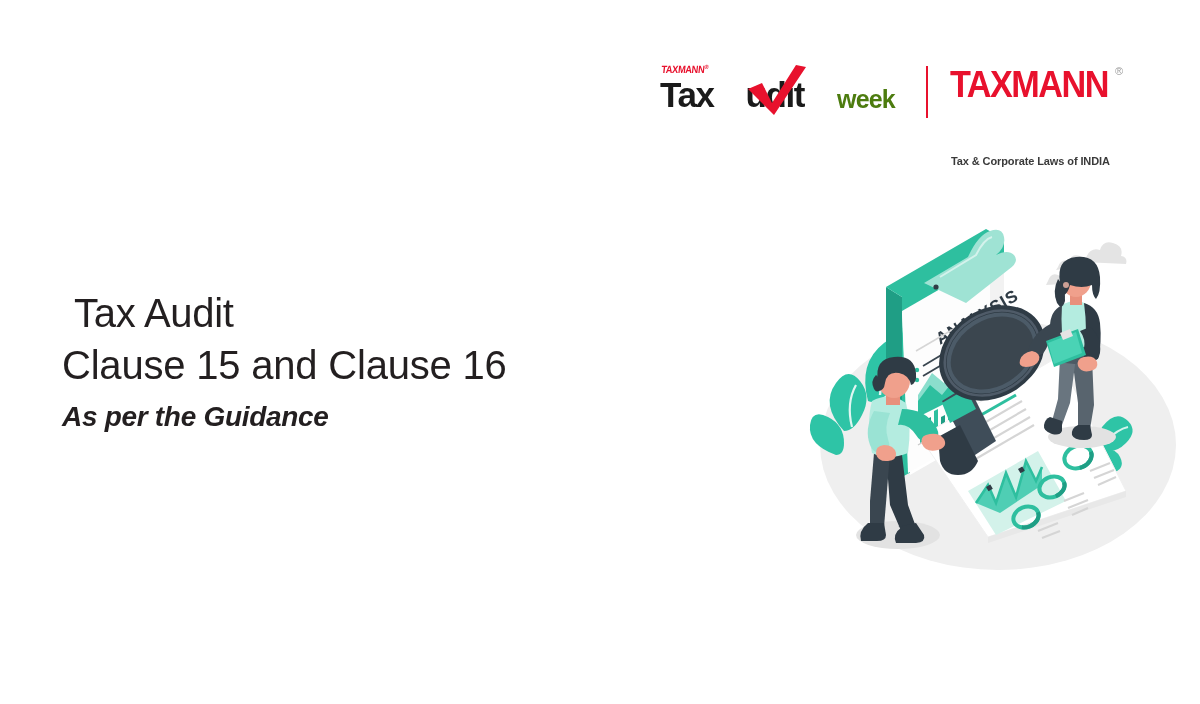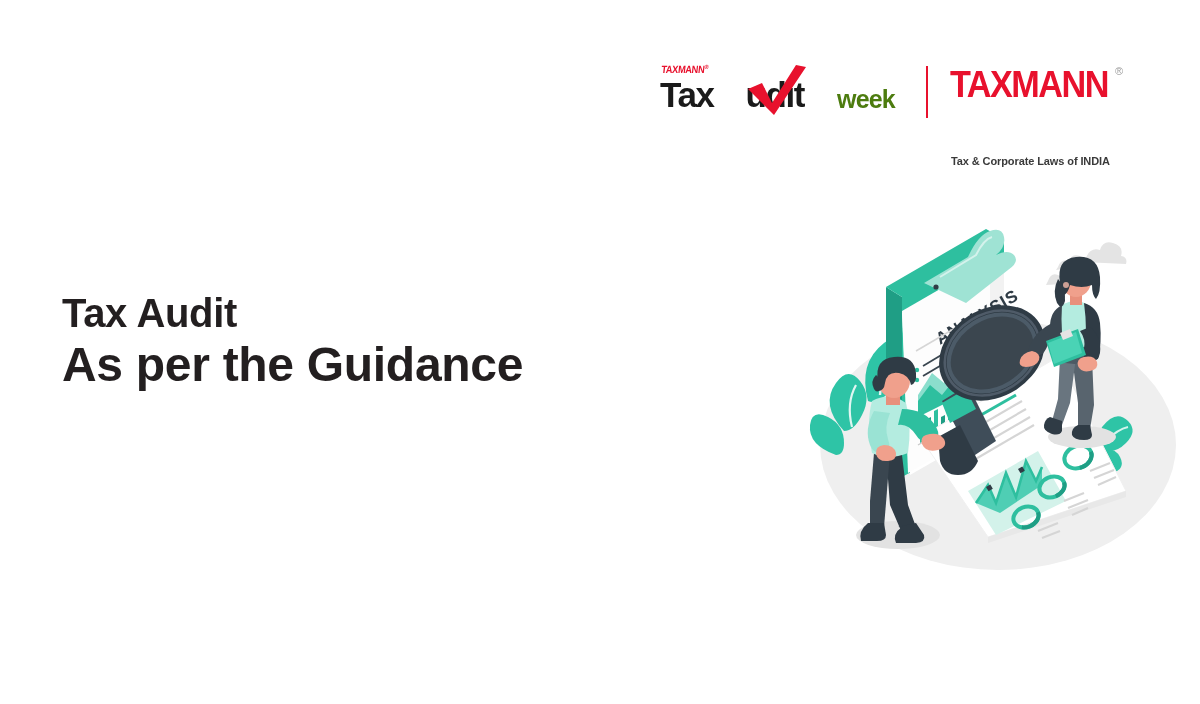--- a/index.html
+++ b/index.html
@@ -141,31 +141,33 @@
     top: 287px;
     width: 620px;
   }
   .headline div {
     color: #231f20;
     line-height: 52px;
     white-space: nowrap;
   }
   .hl-bold {
     font-size: 40px;
-    font-weight: bold;
+    font-weight: normal;
     letter-spacing: -0.3px;
+    margin-left: 12px;
   }
   .hl-regular {
     font-size: 40px;
     font-weight: normal;
     letter-spacing: -0.2px;
   }
   .hl-italic {
-    font-size: 48px;
-    font-weight: bold;
+    font-size: 28px;
+    font-weight: bold;
+    font-style: italic;
     letter-spacing: -0.3px;
   }
 
   
   .illustration {
     position: absolute;
     left: 790px;
     top: 205px;
     width: 400px;
     height: 375px;
@@ -200,20 +202,21 @@
     <div class="tx-logo">
       <div class="tx-word">TAXMANN</div>
       <div class="tx-reg">®</div>
       <div class="tx-tag">Tax &amp; Corporate Laws of INDIA</div>
     </div>
 
   </div>
 
   <div class="headline">
     <div class="hl-bold">Tax Audit</div>
+    <div class="hl-regular">Clause 15 and Clause 16</div>
     <div class="hl-italic">As per the Guidance</div>
   </div>
 
   <div class="illustration">
     <svg viewBox="0 0 400 375">
 
       <ellipse cx="208" cy="240" rx="178" ry="125" fill="#efefef"></ellipse>
 
       <g fill="#e4e4e4">
         <path d="M296 53 q4 -11 14 -8 q3 -10 13 -7 q11 3 8 13 q7 1 5 8 l-43 -2 z"></path>

